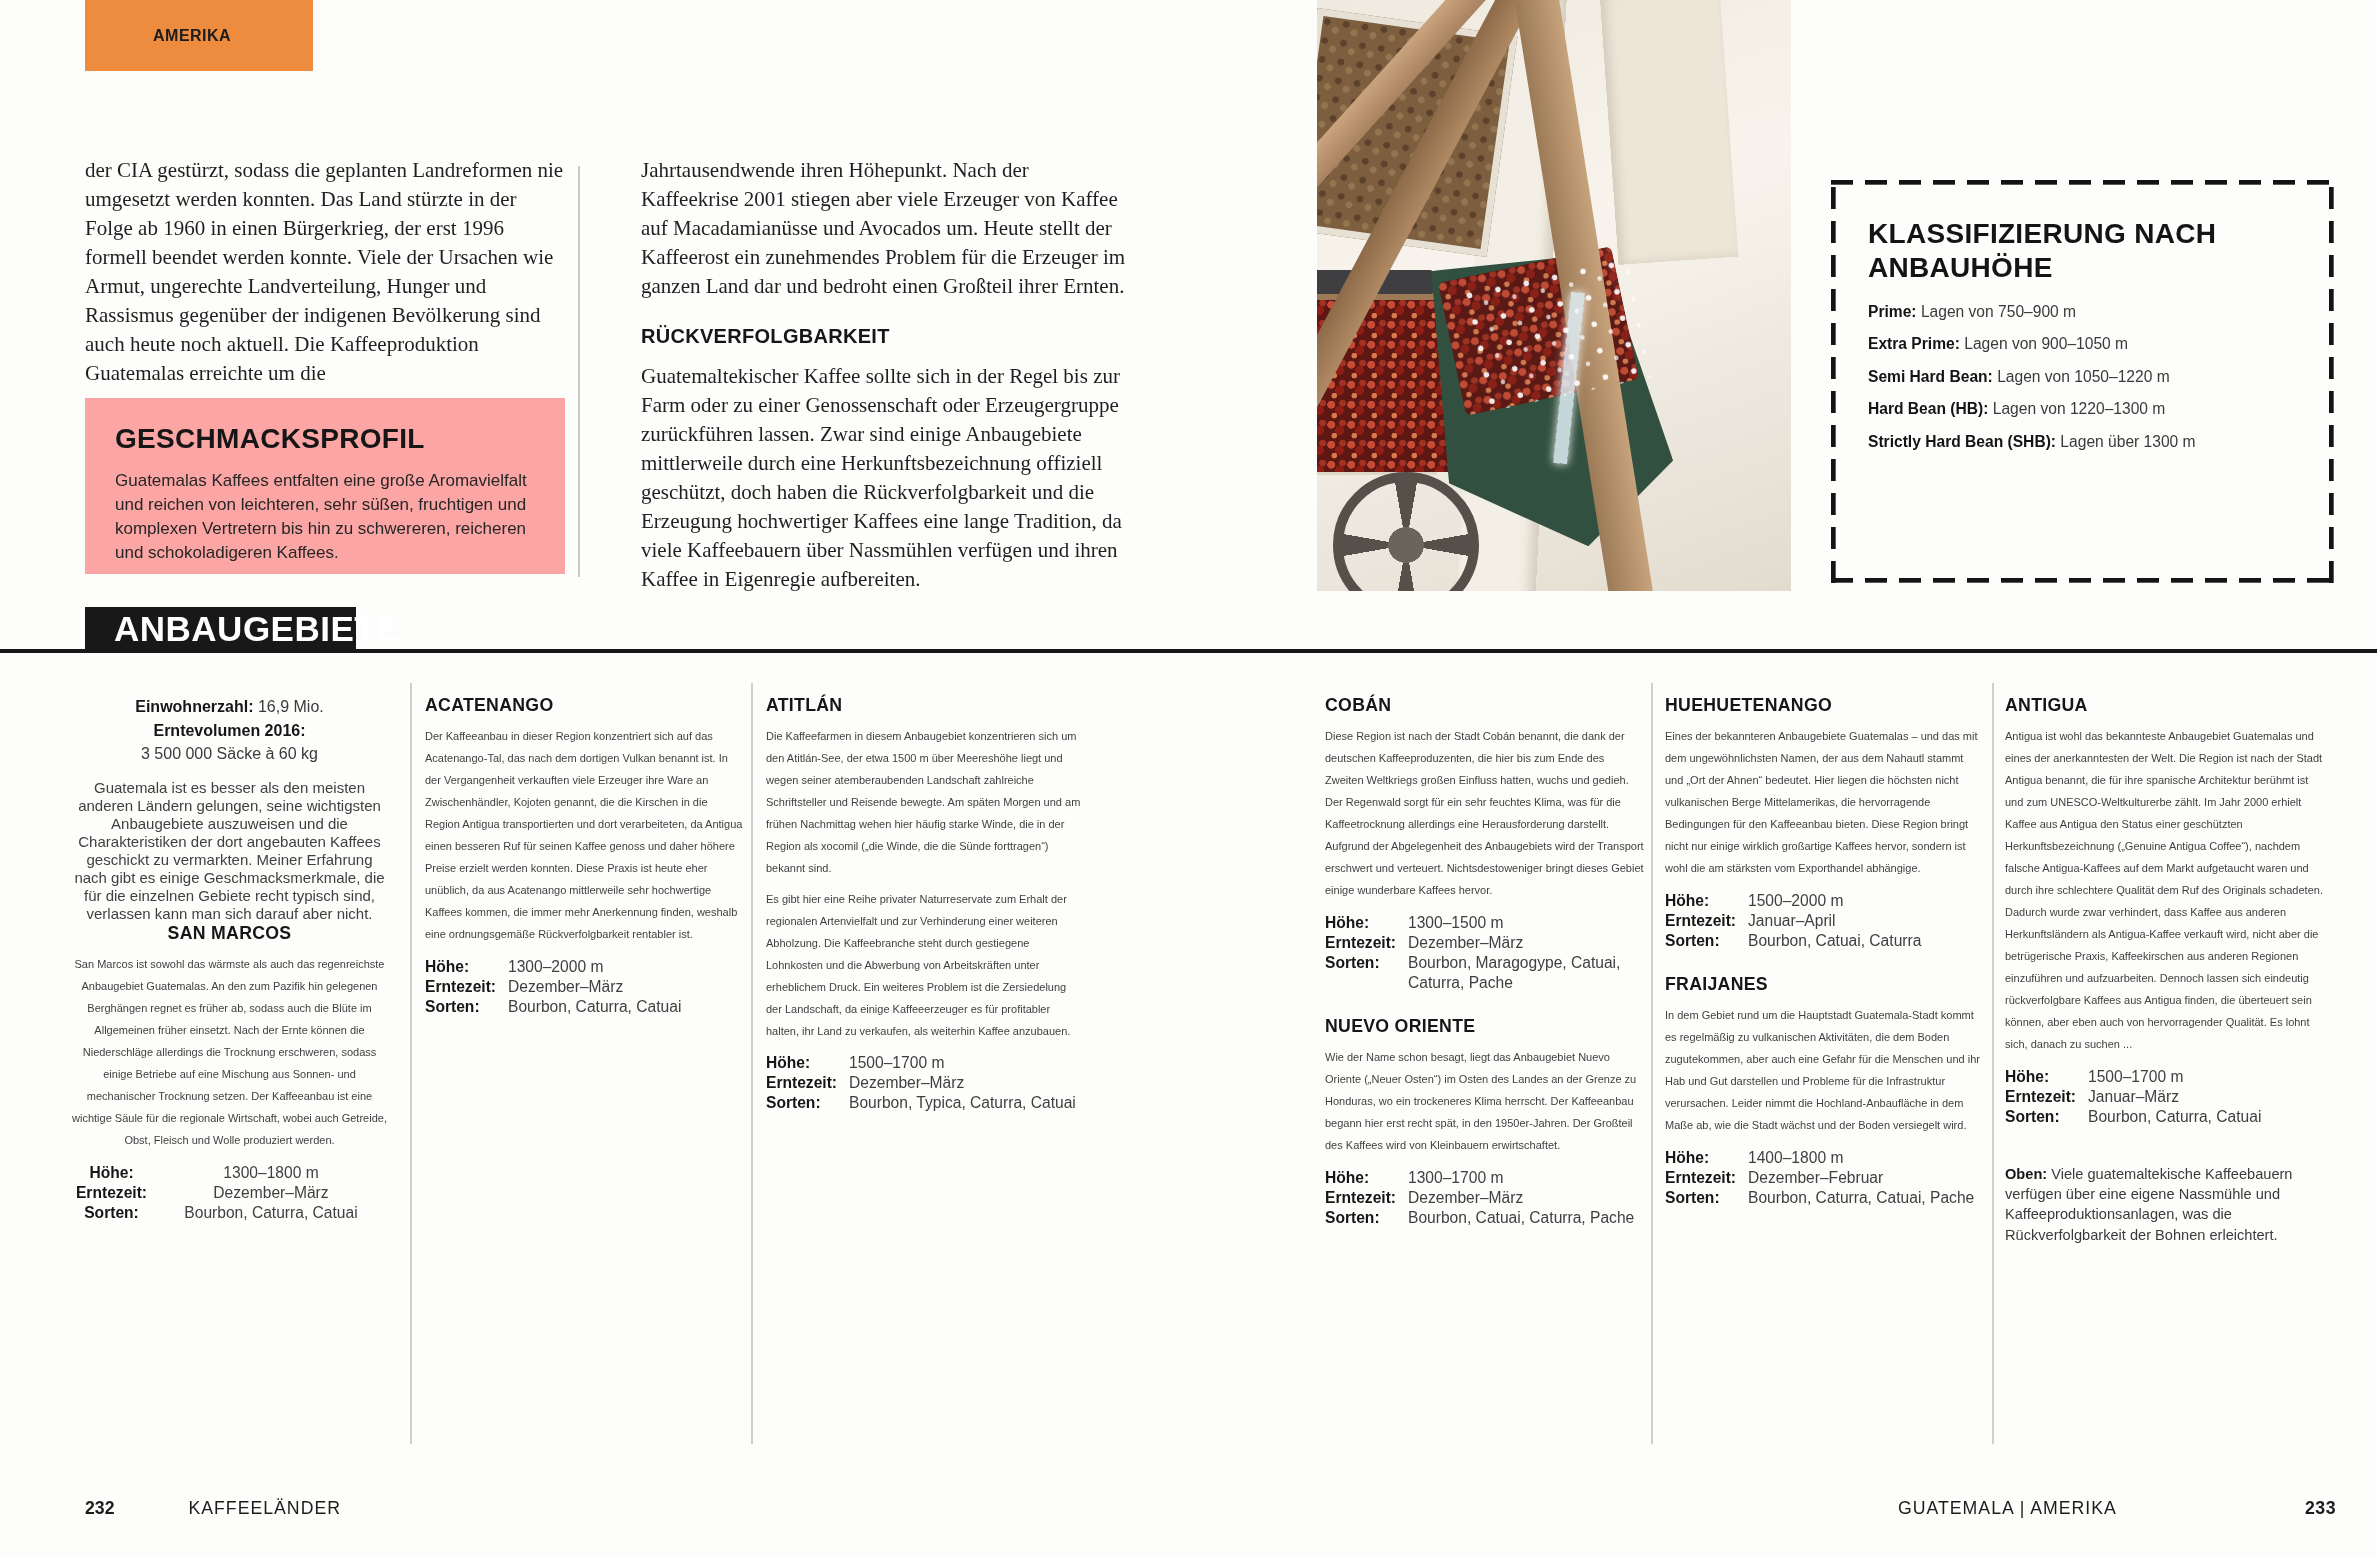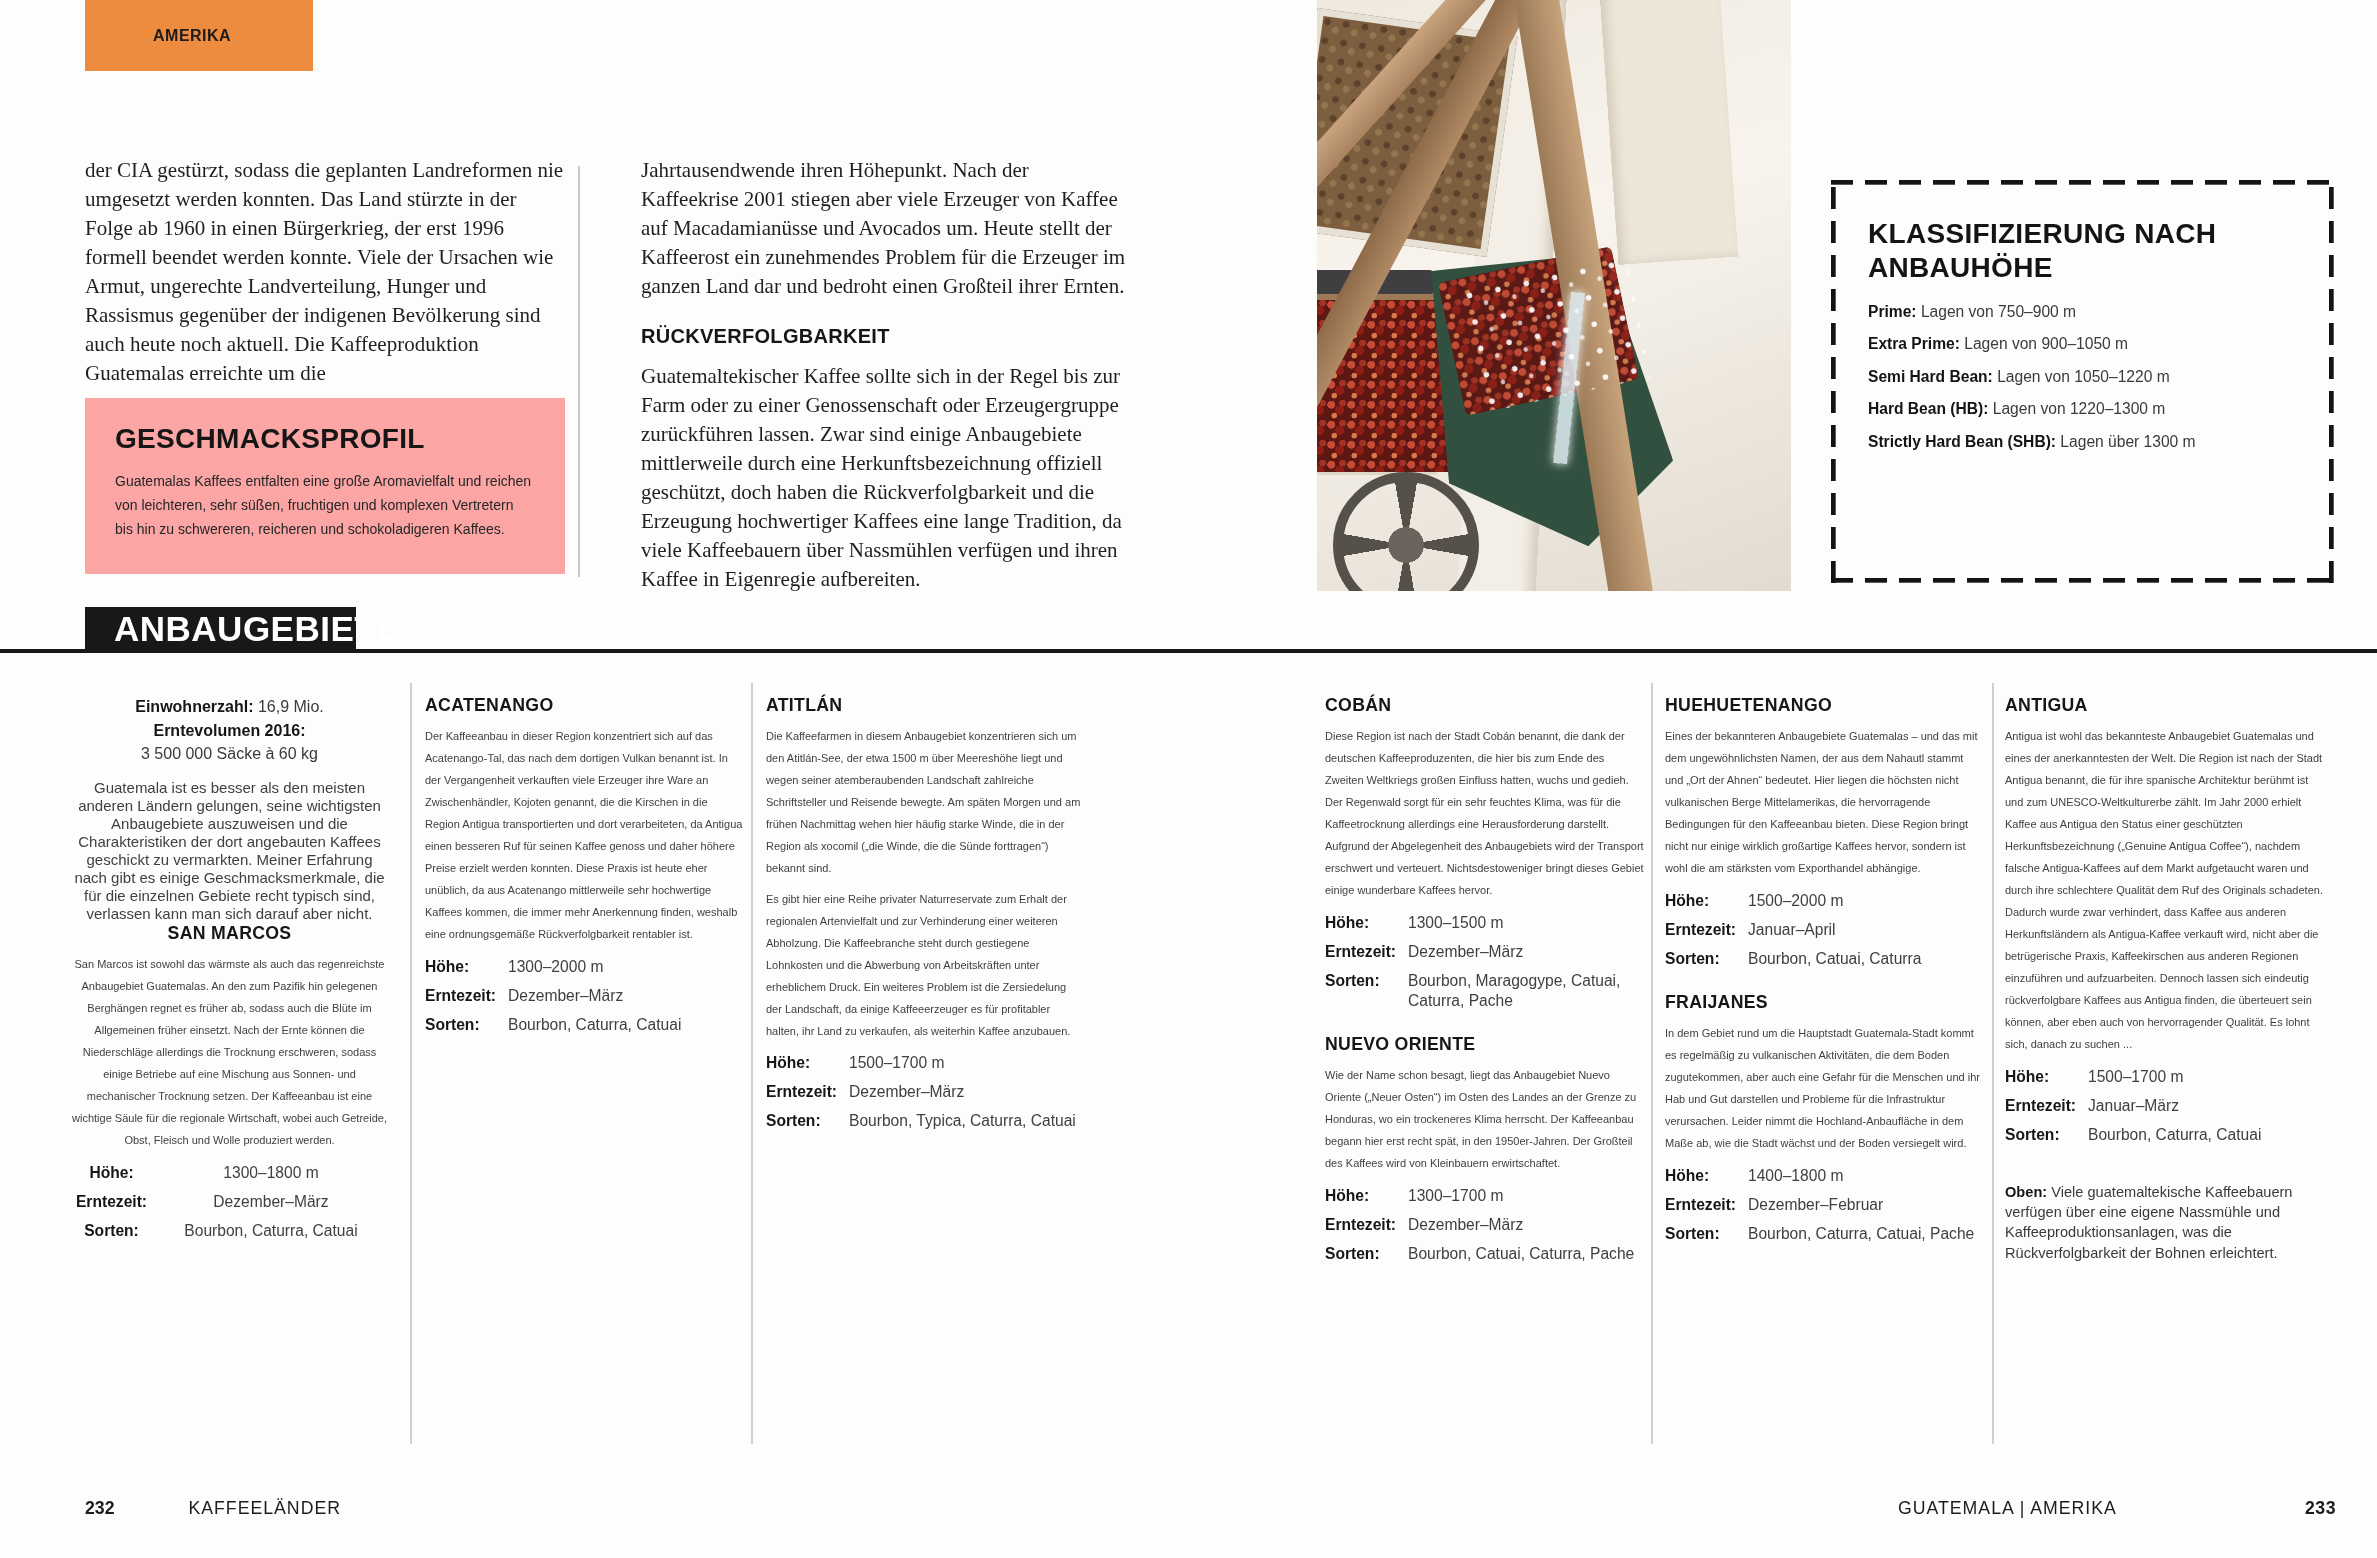--- a/index.html
+++ b/index.html
@@ -8,21 +8,21 @@
   
   .tab{position:absolute;left:85px;top:0;width:228px;height:71px;background:#ED8C3E;}
   .tab span{position:absolute;left:68px;top:50%;transform:translateY(-50%);
             font-size:16px;font-weight:bold;letter-spacing:0.5px;color:#1c1c1c;}
   .serif{font-family:"Liberation Serif",serif;font-size:21px;line-height:29px;color:#1f1f1f;}
   .introcol1{position:absolute;left:85px;top:156px;width:482px;}
   .introcol2{position:absolute;left:597px;top:156px;width:488px;margin-left:44px;}
   .vrule-intro{position:absolute;left:578px;top:166px;width:1.6px;height:411px;background:#c9c9c9;}
   .flavorbox{position:absolute;left:85px;top:398px;width:480px;height:176px;background:#fca5a5;box-sizing:border-box;padding:25px 30px;}
   .flavorbox h2{margin:0 0 13.6px 0;font-size:28px;letter-spacing:0.3px;color:#161616;}
-  .flavorbox p{margin:0;font-size:14px;line-height:24px;color:#262626;}
+  .flavorbox p{margin:0;font-size:17px;line-height:24px;color:#262626;}
   .subhead{font-size:20px;font-weight:bold;color:#161616;letter-spacing:0.3px;margin:24px 0 13.6px 0;}
   .introcol2 p{margin:0;}
   
   .photo{position:absolute;left:1317px;top:0;width:474px;height:591px;overflow:hidden;
          background:linear-gradient(160deg,#efe9df 0%,#f8f4ed 42%,#e2dbcf 100%);}
   .photo *{position:absolute;}
   .cherries{background-color:#5e1713;background-image:
       radial-gradient(circle at 4.2px 4.7px,#c84b35 0 3.7px,rgba(0,0,0,0) 4.2px),
       radial-gradient(circle at 12.5px 10.4px,#8f1f16 0 4.2px,rgba(0,0,0,0) 4.7px),
       radial-gradient(circle at 7.3px 15.6px,#d87a4e 0 2.6px,rgba(0,0,0,0) 3.1px),
@@ -87,21 +87,21 @@
   .col-d{left:1325px;} .col-e{left:1665px;} .col-f{left:2005px;}
   .vsep{position:absolute;top:683px;width:1.6px;height:761px;background:#cfcfcf;}
   .sep1{left:410px;} .sep2{left:751px;} .sep3{left:1651px;} .sep4{left:1992px;}
   .stats{font-size:16px;line-height:23.5px;margin-bottom:13.6px;color:#3a3a3a;}
   .stats b{color:#161616;}
   .overview p{margin:0 0 0 0;font-size:15px;line-height:18px;}
   .region h3{margin:23px 0 9.4px 0;font-size:17.7px;letter-spacing:0.3px;color:#161616;}
   .region:first-child h3{margin-top:0;}
   .col > .region-slot > .region:first-child h3{margin-top:0;}
   .region p{margin:0 0 8.3px 0;font-size:11px;line-height:22px;}
-  .rdata{margin-top:11.5px;display:grid;grid-template-columns:83px 1fr;row-gap:9px;
+  .rdata{margin-top:11.5px;display:grid;grid-template-columns:83px 1fr;row-gap:0;
       font-size:15.6px;line-height:20px;}
   .rdata b{color:#161616;}
   .caption{margin-top:37px;font-size:14.6px;line-height:20.3px;color:#3a3a3a;}
   .caption b{color:#161616;}
   
   .footer-l{position:absolute;left:85px;top:1498px;font-size:17.7px;color:#1c1c1c;}
   .footer-l b{font-weight:bold;}
   .footer-l .sec{margin-left:69px;letter-spacing:1px;font-weight:normal;}
   .footer-r{position:absolute;left:1898px;top:1498px;width:438px;display:flex;
       justify-content:space-between;font-size:17.7px;color:#1c1c1c;letter-spacing:1px;}

